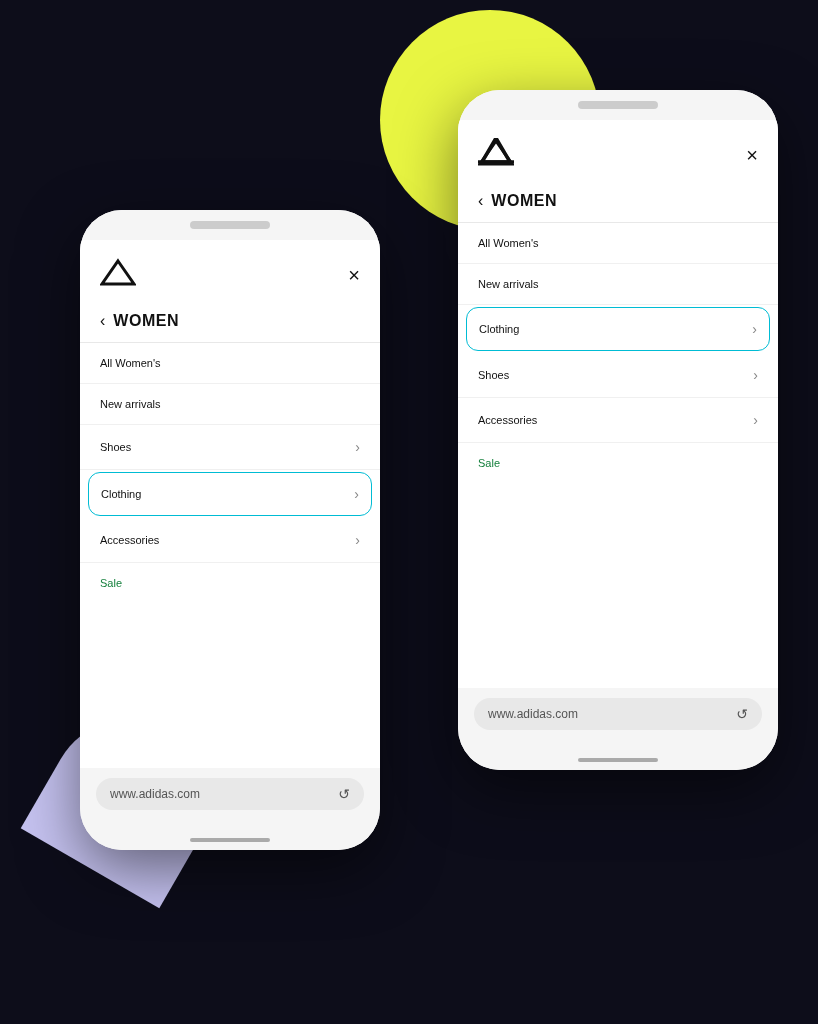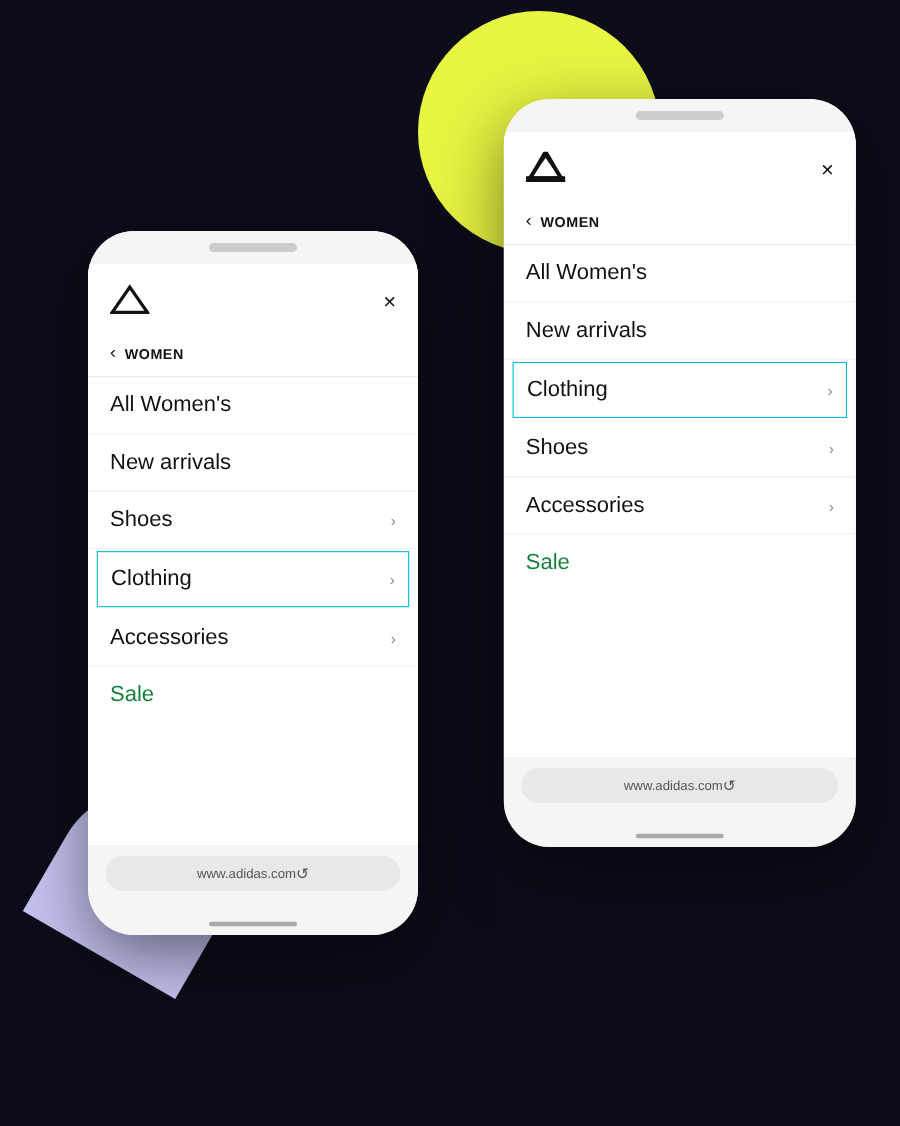--- a/index.html
+++ b/index.html
@@ -116,21 +116,21 @@
     }
 
     .back-arrow {
       font-size: 16px;
       color: #111;
       margin-right: 8px;
       font-weight: 400;
     }
 
     .section-title {
-      font-size: 13px;
+      font-size: 16px;
       font-weight: 700;
       letter-spacing: 0.5px;
       color: #111;
       text-transform: uppercase;
     }
 
     
     .menu-list {
       flex: 1;
       background: #fff;
@@ -144,58 +144,58 @@
       padding: 14px 20px;
       border-bottom: 1px solid #f0f0f0;
       cursor: pointer;
     }
 
     .menu-item:last-child {
       border-bottom: none;
     }
 
     .menu-item-label {
-      font-size: 20px;
+      font-size: 11px;
       color: #111;
       font-weight: 400;
     }
 
     .menu-item-label.sale {
       color: #15803d;
       font-weight: 500;
     }
 
     .menu-item-chevron {
       font-size: 14px;
       color: #888;
     }
 
     
     .menu-item.active {
       border: 1.5px solid #00bcd4;
-      border-radius: 0;
+      border-radius: 12px;
       margin: 2px 8px;
       padding: 13px 12px;
       background: #fff;
     }
 
     .menu-item.active .menu-item-label {
       font-weight: 500;
     }
 
     
     .phone-footer {
       padding: 10px 16px 20px;
       background: #f5f5f5;
     }
 
     .address-bar {
       display: flex;
       align-items: center;
-      justify-content: center;
+      justify-content: space-between;
       background: #e8e8e8;
       border-radius: 20px;
       padding: 8px 14px;
     }
 
     .address-text {
       font-size: 12px;
       color: #555;
     }
 

